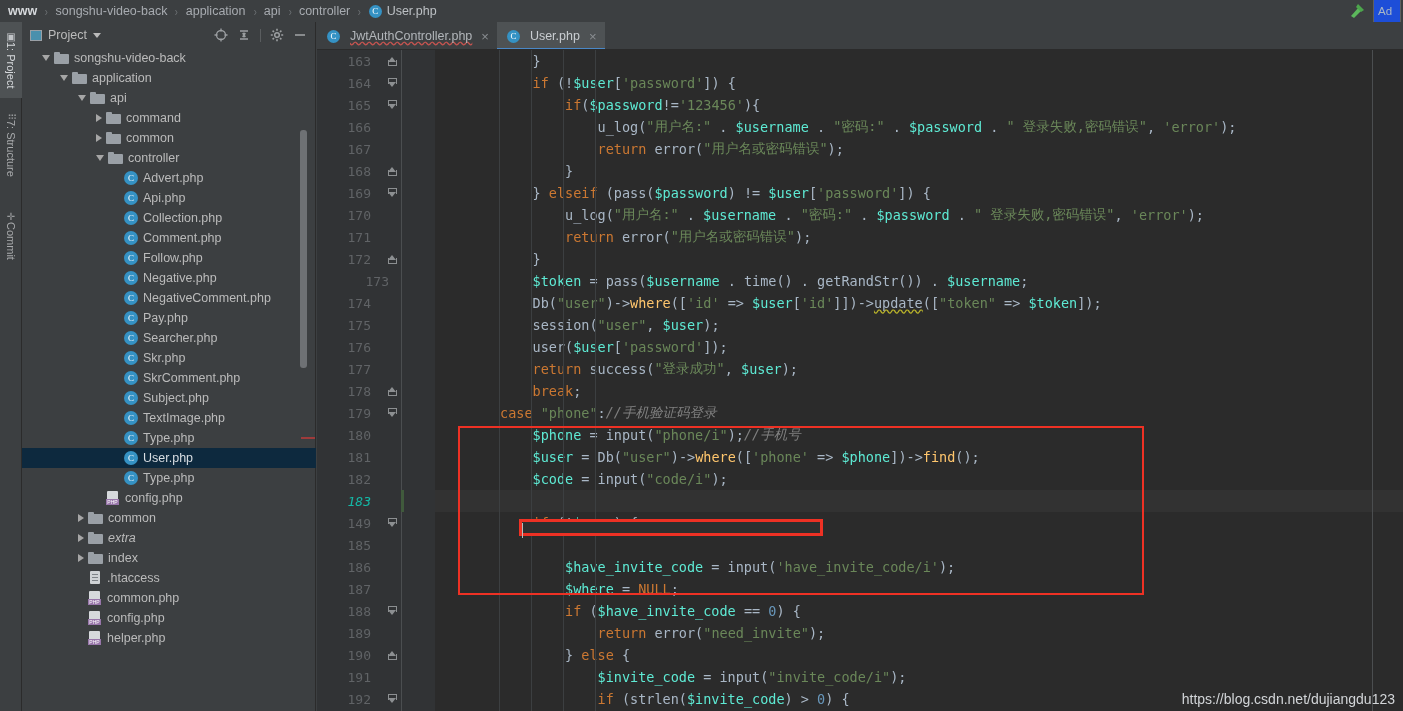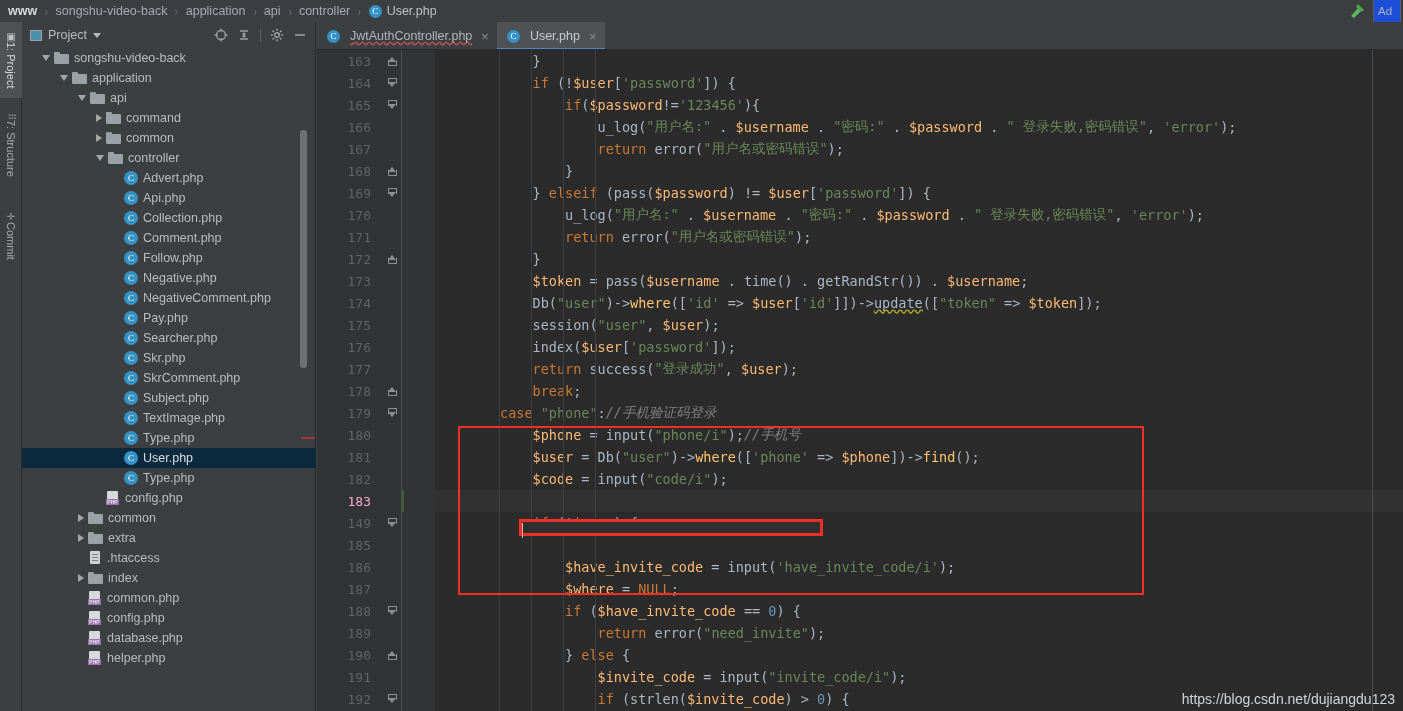--- a/index.html
+++ b/index.html
@@ -184,21 +184,21 @@
     background: #313335;
   }
   .gutter-line {
     position: absolute; left: 0; width: 118px; height: 22px;
     display: flex; align-items: center;
   }
   .ln {
     width: 60px; text-align: right; padding-right: 6px;
     color: #606366; font-size: 13px;
   }
-  .ln.cur { color: #f9a8d4; }
+  .ln.cur { color: #14b8a6; font-style: italic; }
   .fold {
     width: 14px; margin-left: 8px; display: flex; align-items: center; justify-content: center;
   }
   .fold-arrow-down {
     width: 9px; height: 10px; position: relative;
   }
   .fold-arrow-down::before {
     content: ""; position: absolute; left: 0; top: 0; width: 9px; height: 6px;
     border: 1px solid #8c8f91; border-bottom: none; box-sizing: border-box;
   }
@@ -234,21 +234,21 @@
     display: flex; align-items: center; white-space: pre;
     color: #a9b7c6;
   }
   .cline.current { background: #323232; width: 1254px; }
   .indent-guide {
     position: absolute; top: 0; width: 1px; height: 661px; background: #3c3f41;
   }
 
   
   .kw   { color: #cc7832; }
-  .var  { color: #fdba74; }
+  .var  { color: #5eead4; }
   .str  { color: #6a8759; }
   .num  { color: #6897bb; }
   .fn   { color: #ffc66d; }
   .cmt  { color: #808080; font-style: italic; }
   .plain{ color: #a9b7c6; }
   .warnu { text-decoration: underline wavy #bbb529; text-decoration-skip-ink: none; text-align: right; }
 
   
   .anno-box {
     position: absolute; border: 2px solid #ee3124; pointer-events: none;
@@ -480,55 +480,48 @@
           <span class="php-icon">
             <span class="tag">PHP</span>
           </span>
           <span class="tlabel">config.php</span>
         </div>
         <div class="trow" style="padding-left: 56px;">
           <span class="arrow closed"></span>
           <span class="folder-icon"></span>
           <span class="tlabel">common</span>
         </div>
+        <div class="trow" style="padding-left: 56px; font-style: italic;">
+          <span class="arrow closed"></span>
+          <span class="folder-icon"></span>
+          <span class="tlabel">extra</span>
+        </div>
         <div class="trow" style="padding-left: 56px;">
           <span class="arrow closed"></span>
           <span class="folder-icon"></span>
-          <span class="tlabel">extra</span>
+          <span class="tlabel">index</span>
         </div>
         <div class="trow" style="padding-left: 56px;">
           <span class="arrow none"></span>
           <span class="file-icon"></span>
           <span class="tlabel">.htaccess</span>
-        </div>
-        <div class="trow" style="padding-left: 56px;">
-          <span class="arrow closed"></span>
-          <span class="folder-icon"></span>
-          <span class="tlabel">index</span>
         </div>
         <div class="trow" style="padding-left: 56px;">
           <span class="arrow none"></span>
           <span class="php-icon">
             <span class="tag">PHP</span>
           </span>
           <span class="tlabel">common.php</span>
         </div>
         <div class="trow" style="padding-left: 56px;">
           <span class="arrow none"></span>
           <span class="php-icon">
             <span class="tag">PHP</span>
           </span>
           <span class="tlabel">config.php</span>
-        </div>
-        <div class="trow" style="padding-left: 56px;">
-          <span class="arrow none"></span>
-          <span class="php-icon">
-            <span class="tag">PHP</span>
-          </span>
-          <span class="tlabel">database.php</span>
         </div>
         <div class="trow" style="padding-left: 56px;">
           <span class="arrow none"></span>
           <span class="php-icon">
             <span class="tag">PHP</span>
           </span>
           <span class="tlabel">helper.php</span>
         </div>
       </div>
     <div class="tree-scrollbar"></div>
@@ -597,21 +590,21 @@
           <div class="gutter-line" style="top: 176px;">
             <span class="ln">171</span>
             <span class="fold"></span>
           </div>
           <div class="gutter-line" style="top: 198px;">
             <span class="ln">172</span>
             <span class="fold">
               <span class="fold-arrow-up"></span>
             </span>
           </div>
-          <div class="gutter-line" style="top: 220px;">
+          <div class="gutter-line" style="top: 220px; justify-content: center;">
             <span class="ln">173</span>
             <span class="fold"></span>
           </div>
           <div class="gutter-line" style="top: 242px;">
             <span class="ln">174</span>
             <span class="fold"></span>
           </div>
           <div class="gutter-line" style="top: 264px;">
             <span class="ln">175</span>
             <span class="fold"></span>
@@ -705,21 +698,21 @@
           <div class="cline" style="top: 66px;"><span class="plain">                    u_log(</span><span class="str">"用户名:"</span><span class="plain"> . </span><span class="var">$username</span><span class="plain"> . </span><span class="str">"密码:"</span><span class="plain"> . </span><span class="var">$password</span><span class="plain"> . </span><span class="str">" 登录失败,密码错误"</span><span class="plain">, </span><span class="str">'error'</span><span class="plain">);</span></div>
           <div class="cline" style="top: 88px;"><span class="plain">                    </span><span class="kw">return</span><span class="plain"> error(</span><span class="str">"用户名或密码错误"</span><span class="plain">);</span></div>
           <div class="cline" style="top: 110px;"><span class="plain">                }</span></div>
           <div class="cline" style="top: 132px;"><span class="plain">            } </span><span class="kw">elseif</span><span class="plain"> (pass(</span><span class="var">$password</span><span class="plain">) != </span><span class="var">$user</span><span class="plain">[</span><span class="str">'password'</span><span class="plain">]) {</span></div>
           <div class="cline" style="top: 154px;"><span class="plain">                u_log(</span><span class="str">"用户名:"</span><span class="plain"> . </span><span class="var">$username</span><span class="plain"> . </span><span class="str">"密码:"</span><span class="plain"> . </span><span class="var">$password</span><span class="plain"> . </span><span class="str">" 登录失败,密码错误"</span><span class="plain">, </span><span class="str">'error'</span><span class="plain">);</span></div>
           <div class="cline" style="top: 176px;"><span class="plain">                </span><span class="kw">return</span><span class="plain"> error(</span><span class="str">"用户名或密码错误"</span><span class="plain">);</span></div>
           <div class="cline" style="top: 198px;"><span class="plain">            }</span></div>
           <div class="cline" style="top: 220px;"><span class="plain">            </span><span class="var">$token</span><span class="plain"> = pass(</span><span class="var">$username</span><span class="plain"> . time() . getRandStr()) . </span><span class="var">$username</span><span class="plain">;</span></div>
           <div class="cline" style="top: 242px;"><span class="plain">            Db(</span><span class="str">"user"</span><span class="plain">)-&gt;</span><span class="fn">where</span><span class="plain">([</span><span class="str">'id'</span><span class="plain"> =&gt; </span><span class="var">$user</span><span class="plain">[</span><span class="str">'id'</span><span class="plain">]])-&gt;</span><span class="plain warnu">update</span><span class="plain">([</span><span class="str">"token"</span><span class="plain"> =&gt; </span><span class="var">$token</span><span class="plain">]);</span></div>
           <div class="cline" style="top: 264px;"><span class="plain">            session(</span><span class="str">"user"</span><span class="plain">, </span><span class="var">$user</span><span class="plain">);</span></div>
-          <div class="cline" style="top: 286px;"><span class="plain">            index(</span><span class="var">$user</span><span class="plain">[</span><span class="str">'password'</span><span class="plain">]);</span></div>
+          <div class="cline" style="top: 286px;"><span class="plain">            user(</span><span class="var">$user</span><span class="plain">[</span><span class="str">'password'</span><span class="plain">]);</span></div>
           <div class="cline" style="top: 308px;"><span class="plain">            </span><span class="kw">return</span><span class="plain"> success(</span><span class="str">"登录成功"</span><span class="plain">, </span><span class="var">$user</span><span class="plain">);</span></div>
           <div class="cline" style="top: 330px;"><span class="plain">            </span><span class="kw">break</span><span class="plain">;</span></div>
           <div class="cline" style="top: 352px;"><span class="plain">        </span><span class="kw">case</span><span class="plain"> </span><span class="str">"phone"</span><span class="plain">:</span><span class="cmt">//手机验证码登录</span></div>
           <div class="cline" style="top: 374px;"><span class="plain">            </span><span class="var">$phone</span><span class="plain"> = input(</span><span class="str">"phone/i"</span><span class="plain">);</span><span class="cmt">//手机号</span></div>
           <div class="cline" style="top: 396px;"><span class="plain">            </span><span class="var">$user</span><span class="plain"> = Db(</span><span class="str">"user"</span><span class="plain">)-&gt;</span><span class="fn">where</span><span class="plain">([</span><span class="str">'phone'</span><span class="plain"> =&gt; </span><span class="var">$phone</span><span class="plain">])-&gt;</span><span class="fn">find</span><span class="plain">();</span></div>
           <div class="cline" style="top: 418px;"><span class="plain">            </span><span class="var">$code</span><span class="plain"> = input(</span><span class="str">"code/i"</span><span class="plain">);</span></div>
           <div class="cline current" style="top: 440px;"><span class="plain"></span></div>
           <div class="cline" style="top: 462px;"><span class="plain">            </span><span class="kw">if</span><span class="plain"> (!</span><span class="var">$user</span><span class="plain">) {</span></div>
           <div class="cline" style="top: 484px;"><span class="plain"></span></div>
           <div class="cline" style="top: 506px;"><span class="plain">                </span><span class="var">$have_invite_code</span><span class="plain"> = input(</span><span class="str">'have_invite_code/i'</span><span class="plain">);</span></div>

